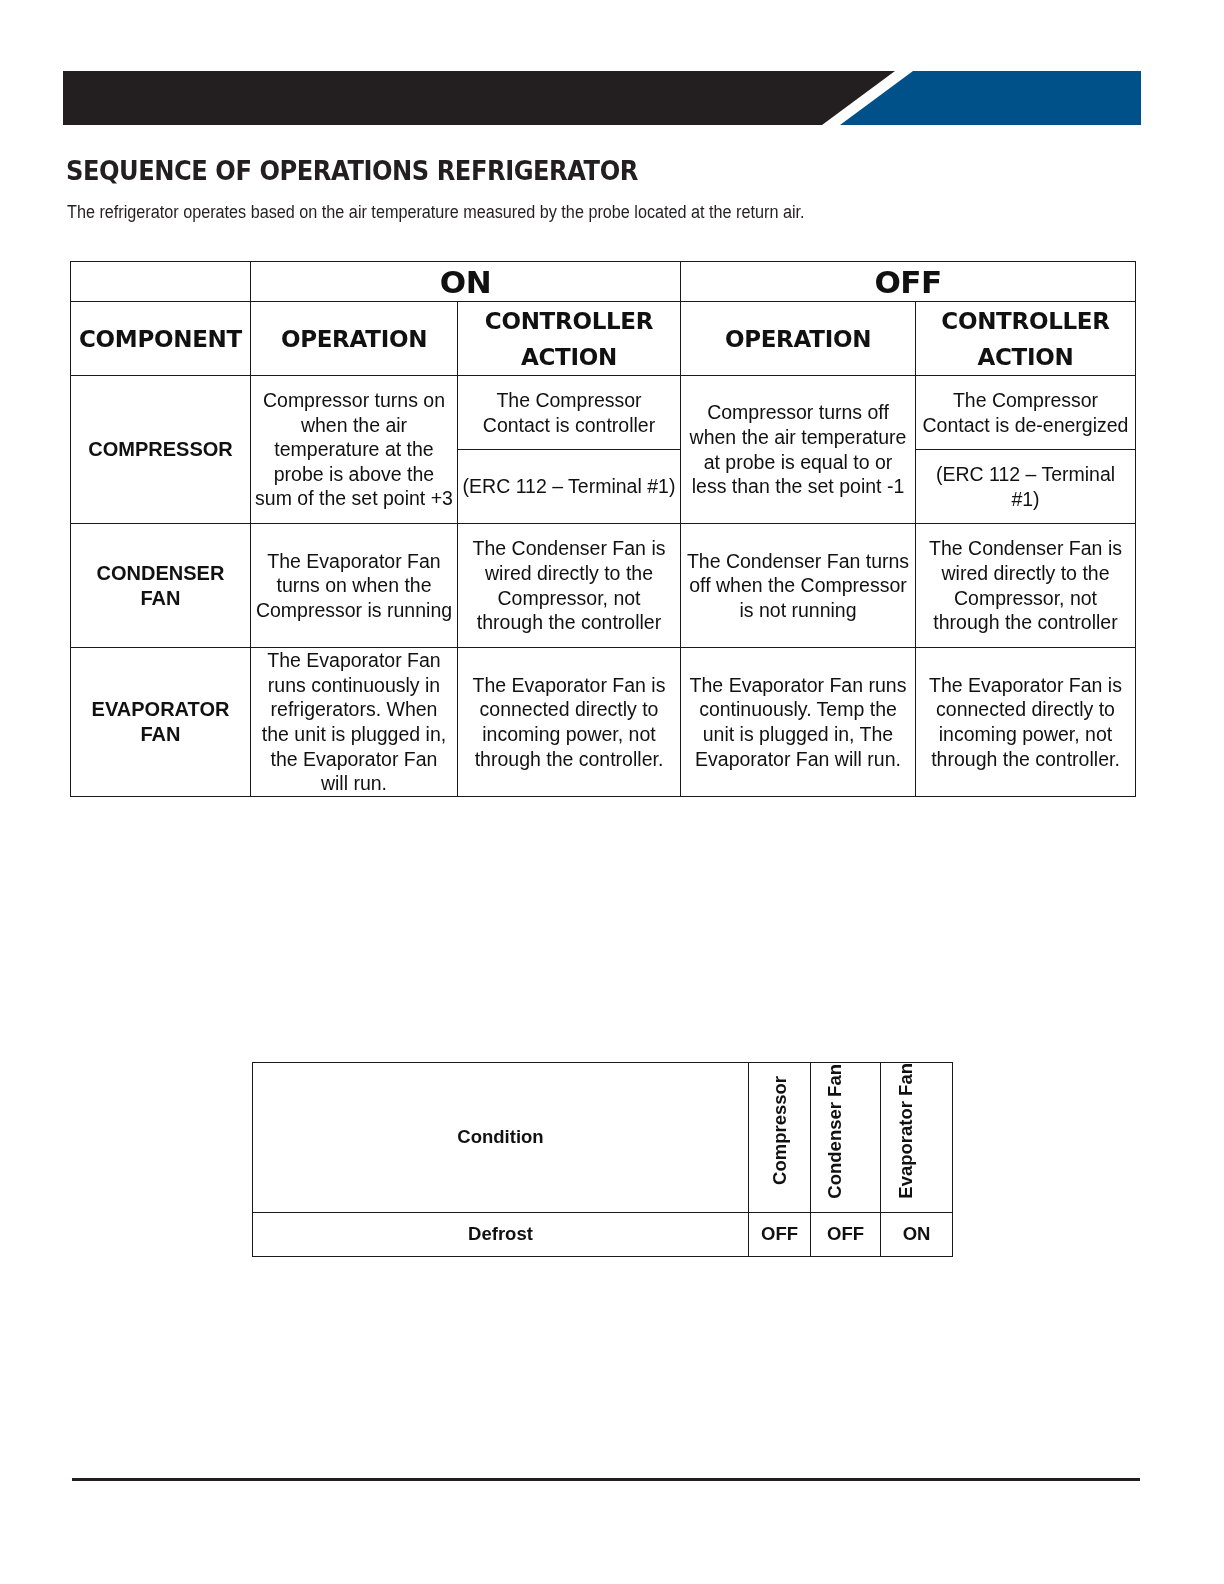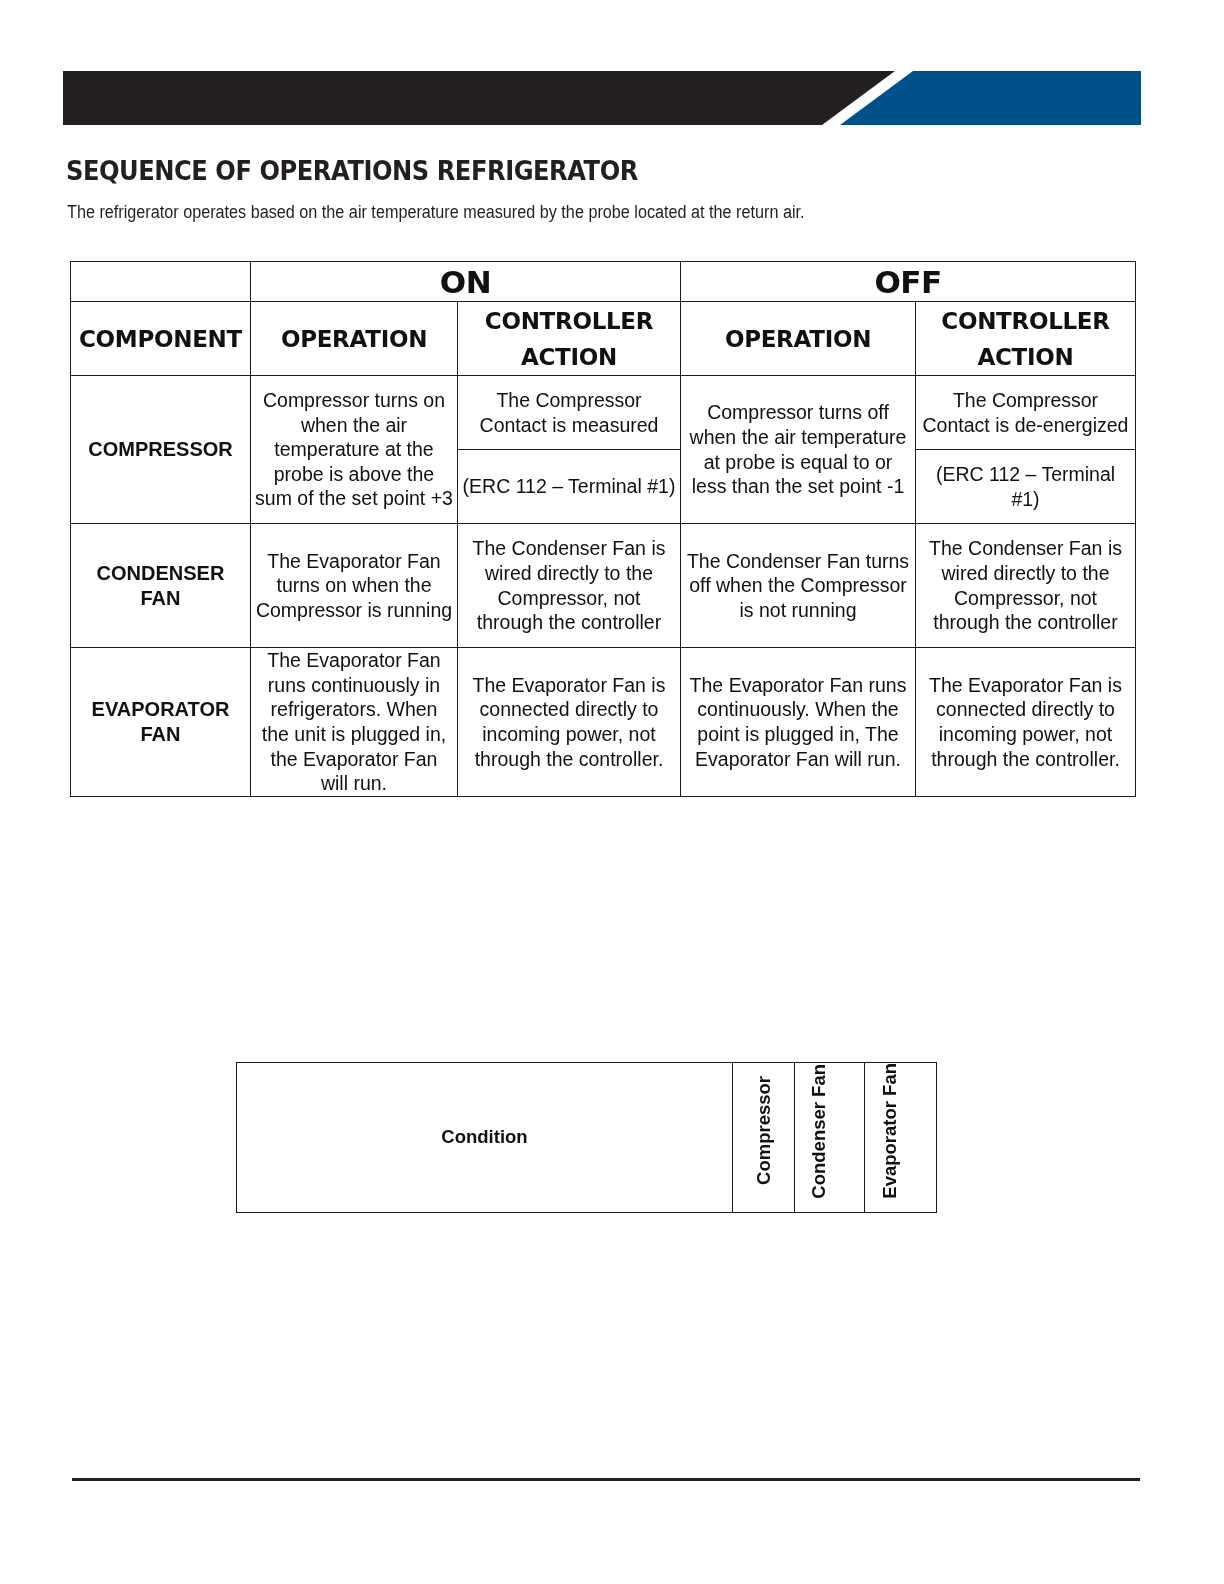--- a/index.html
+++ b/index.html
@@ -16,21 +16,21 @@
   .t1 .hgroup { height: 39px; font-family: "DejaVu Sans", sans-serif; font-weight: bold; font-size: 31px; letter-spacing: -0.5px; }
   .t1 .hcol { font-family: "DejaVu Sans", sans-serif; font-weight: bold; font-size: 23px; line-height: 36px; letter-spacing: -0.3px; }
   .t1 .comp { font-weight: bold; font-size: 20px; line-height: 25px; }
   .t1 .body { font-size: 19.5px; line-height: 24.6px; }
   .t1 .r-hdr { height: 74px; }
   .t1 .r-c1 { height: 74px; }
   .t1 .r-c2 { height: 74px; }
   .t1 .r-cond { height: 124px; }
   .t1 .r-evap { height: 149px; }
 
-  .t2 { left: 236px; top: 1062px; width: 700px; }
+  .t2 { left: 252px; top: 1062px; width: 700px; }
   .t2 td, .t2 th { font-weight: bold; font-size: 18.5px; }
   .t2 .r-head { height: 147px; }
   .t2 .r-row { height: 44px; }
   .vert { writing-mode: vertical-rl; transform: rotate(180deg); font-size: 18.5px; font-weight: bold; line-height: 22px; text-align: left; margin: 0 auto; display: inline-block; padding-top: 8px; }
   .footer-rule { position: absolute; left: 72px; top: 1478px; width: 1068px; height: 3px; background: #231f20; }
 </style>
 </head>
 <body>
 
 <div class="banner">
@@ -60,55 +60,61 @@
   <tr class="r-hdr">
     <td class="hcol">COMPONENT</td>
     <td class="hcol">OPERATION</td>
     <td class="hcol">CONTROLLER ACTION</td>
     <td class="hcol">OPERATION</td>
     <td class="hcol">CONTROLLER ACTION</td>
   </tr>
   <tr class="r-c1">
     <td class="comp" rowspan="2">COMPRESSOR</td>
     <td class="body" rowspan="2">Compressor turns on when the air temperature at the probe is above the sum of the set point +3</td>
-    <td class="body">The Compressor Contact is measured</td>
+    <td class="body">The Compressor Contact is controller</td>
     <td class="body" rowspan="2">Compressor turns off when the air temperature at probe is equal to or less than the set point -1</td>
     <td class="body">The Compressor Contact is de-energized</td>
   </tr>
   <tr class="r-c2">
     <td class="body">(ERC 112 – Terminal #1)</td>
     <td class="body">(ERC 112 – Terminal #1)</td>
   </tr>
   <tr class="r-cond">
     <td class="comp">CONDENSER FAN</td>
     <td class="body">The Evaporator Fan turns on  when the Compressor is running</td>
     <td class="body">The Condenser Fan is wired directly to the Compressor, not through the controller</td>
     <td class="body">The Condenser Fan turns off when the Compressor is not running</td>
     <td class="body">The Condenser Fan is wired directly to the Compressor, not through the controller</td>
   </tr>
   <tr class="r-evap">
     <td class="comp">EVAPORATOR FAN</td>
     <td class="body">The Evaporator Fan runs continuously in refrigerators.  When the unit is plugged in, the Evaporator Fan will run.</td>
     <td class="body">The Evaporator Fan is connected directly to incoming power, not through the controller.</td>
-    <td class="body">The Evaporator Fan runs continuously. When the point is plugged in, The Evaporator Fan will run.</td>
+    <td class="body">The Evaporator Fan runs continuously. Temp the unit is plugged in, The Evaporator Fan will run.</td>
     <td class="body">The Evaporator Fan is connected directly to incoming power, not through the controller.</td>
   </tr>
 </tbody>
   </table>
 
 <table class="t2">
   <colgroup>
     <col style="width:496px">
       <col style="width:62px">
       <col style="width:70px">
       <col style="width:72px">
   </colgroup>
   <tbody>
       <tr class="r-head">
     <td>Condition</td>
     <td><span class="vert">Compressor</span></td>
     <td><span class="vert" style="width:44px">Condenser Fan</span></td>
     <td><span class="vert" style="width:44px">Evaporator Fan</span></td>
   </tr>
+  <tr class="r-row">
+    <td>Defrost</td>
+    <td>OFF</td>
+    <td>OFF</td>
+    <td>ON</td>
+  </tr>
 </tbody>
   </table>
 
 <div class="footer-rule"></div>
 
 </body></html>

